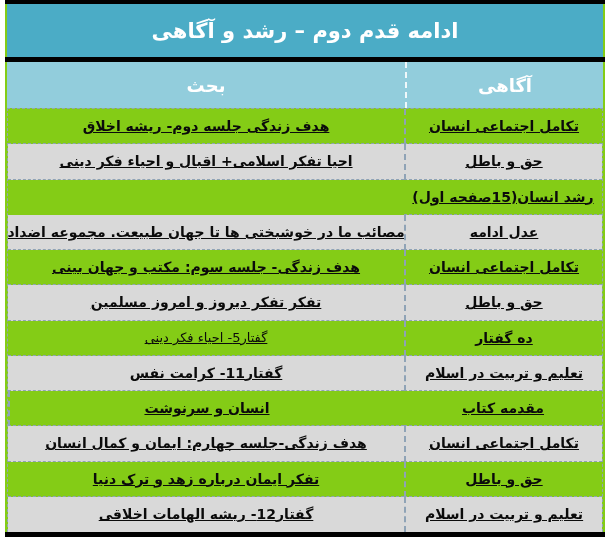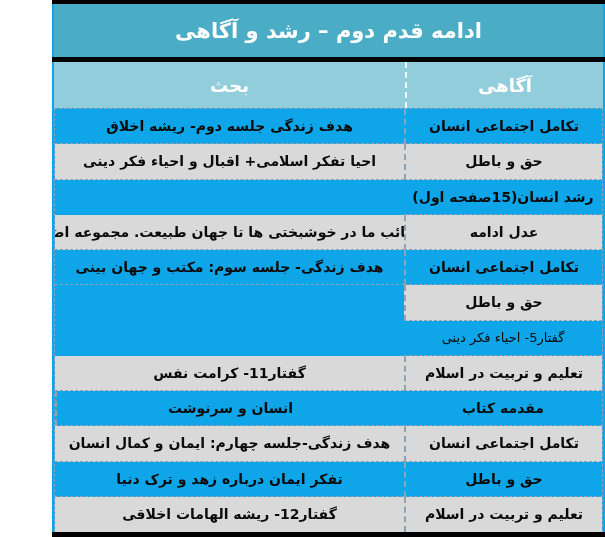--- a/index.html
+++ b/index.html
@@ -1,18 +1,18 @@
 <!DOCTYPE html>
 <html lang="fa" dir="rtl"><head>
 <meta charset="utf-8">
 <style>
   html,body{margin:0;padding:0;background:#fff;}
   .page{
-    width:553px;height:537px;position:relative;overflow:hidden;
-    background:#0ea5e9;direction:rtl;
+    width:600px;height:537px;position:relative;overflow:hidden;
+    background:#84cc16;direction:rtl;
     font-family:"DejaVu Sans", sans-serif;
     box-sizing:border-box;
   }
   .frame-bar{background:var(--frame,#000);}
   .top-bar{height:4px;}
   .mid-bar{height:5px;}
   .bottom-bar{height:5px;}
   .title-bar{
     height:53px;margin:0 2px;background:var(--title-bg,#4BACC6);
     display:flex;align-items:center;justify-content:center;
@@ -41,20 +41,21 @@
     display:grid;grid-template-columns:198px 1fr;
   }
   .row:nth-child(even) .cell{background:#D9D9D9;}
   .cell{
     display:flex;align-items:center;justify-content:center;
     font-size:14px;font-weight:bold;color:#0b0b0b;
     border-bottom:1px dashed var(--dash,#8FA3B6);
     box-sizing:border-box;
     white-space:nowrap;overflow:hidden;
     padding:0 4px;
+    text-decoration:underline;
   }
   .cell.ketab{border-left:2px dashed var(--dash,#8FA3B6);}
   .row:last-child .cell{border-bottom:none;}
   
   .row:nth-child(7) .cell.bahs{font-weight:normal;font-size:13px;}
 </style>
 </head>
 <body>
 
 <div class="page" style="--title-bg: #4BACC6; --header-bg: #92CDDC; --dash: #8FA3B6; --frame: #000000;">
@@ -91,23 +92,25 @@
     <div class="cell bahs">مصائب ما در خوشبختی ها تا جهان طبیعت. مجموعه اضداد</div>
   </div>
 
   <div class="row">
     <div class="cell ketab">تکامل اجتماعی انسان</div>
     <div class="cell bahs">هدف زندگی- جلسه سوم: مکتب و جهان بینی</div>
   </div>
 
   <div class="row">
     <div class="cell ketab">حق و باطل</div>
+    <div class="cell bahs">تفکر تفکر دیروز و امروز مسلمین</div>
   </div>
 
   <div class="row">
+    <div class="cell ketab">ده گفتار</div>
     <div class="cell bahs">گفتار5- احیاء فکر دینی</div>
   </div>
 
   <div class="row">
     <div class="cell ketab">تعلیم و تربیت در اسلام</div>
     <div class="cell bahs">گفتار11- کرامت نفس</div>
   </div>
 
   <div class="row">
     <div class="cell bahs">مقدمه کتاب</div>

